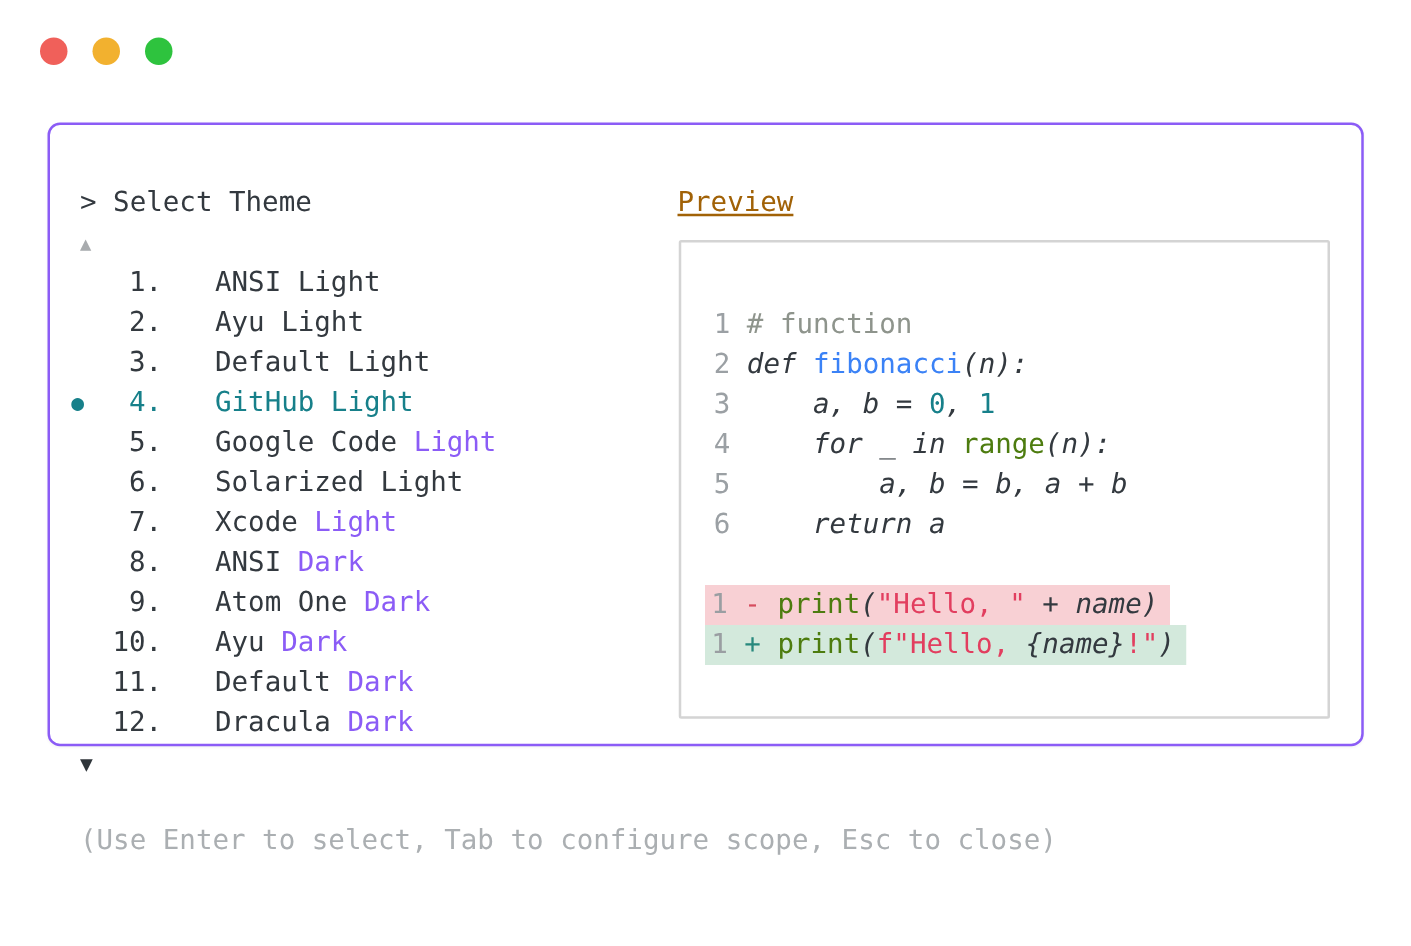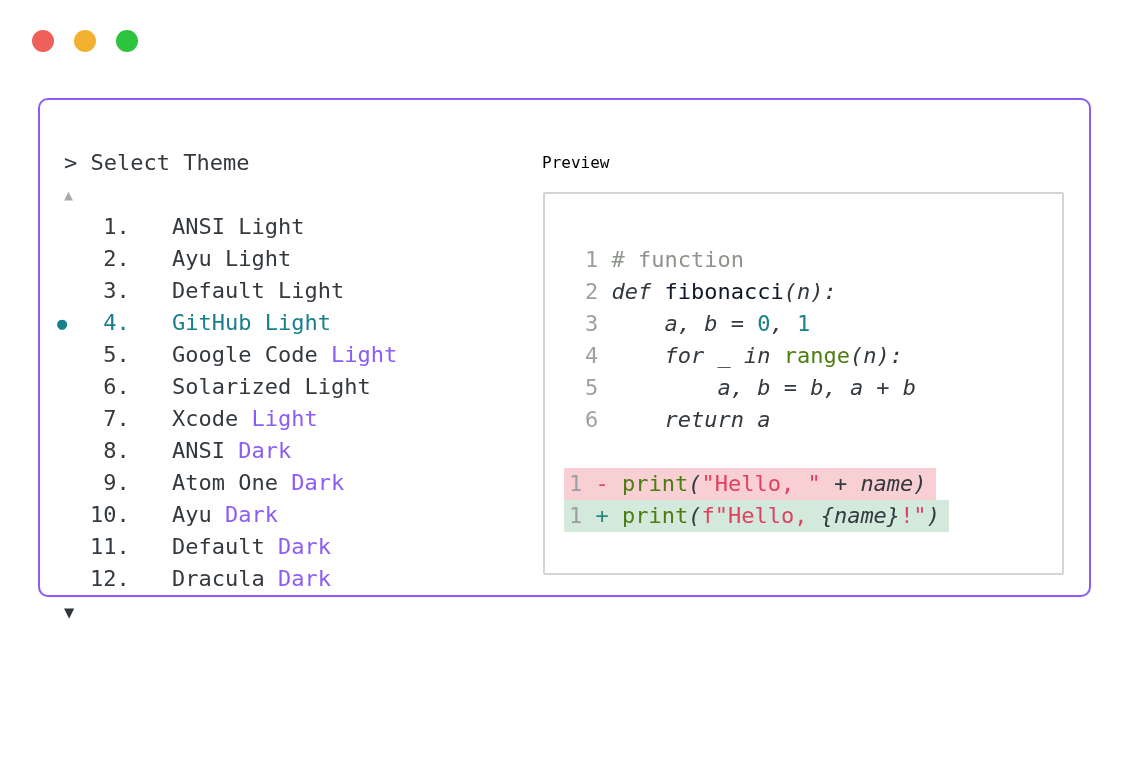--- a/index.html
+++ b/index.html
@@ -17,21 +17,21 @@
 
   
   .panel {
     position:absolute; left:38px; top:98px; width:1053px; height:499px;
     background:#fff; border:2px solid #8b5cf6; border-radius:10px;
     box-shadow:0 1px 2px rgba(0,0,0,0.04);
   }
   .panel * { white-space:pre; }
 
   .prompt   { position:absolute; left:24px;  top:47px; font-size:22px; line-height:32px; color:#33393f; }
-  .pv-title { position:absolute; left:502px; top:47px; font-size:16px; line-height:32px; color:#000000; }
+  .pv-title { position:absolute; left:502px; top:47px; font-size:22px; line-height:32px; color:#a16207;text-decoration:underline; }
 
   .arrow-up   { position:absolute; left:24px; top:81px;  font-size:15px; line-height:28px; color:#a8abae; }
   .arrow-down { position:absolute; left:24px; top:498px; font-size:17px; line-height:28px; color:#2f353a; }
 
   
   .theme-list { position:absolute; left:50px; top:111px; font-size:22px; }
   .list-item  { position:relative; height:32px; line-height:32px; cursor:default; }
   .list-item .num  { display:inline-block; width:3ch; text-align:right; margin-right:1ch; color:#33393f; }
   .list-item .name   { color:#33393f;margin-left:29px; }
   .list-item .suffix { color:#8b5cf6; }
@@ -42,37 +42,37 @@
   }
 
   .hint { position:absolute; left:24px; top:557px; font-size:22px; line-height:32px; color:#abafb2; }
 
   
   .preview-box {
     position:absolute; left:503px; top:92px; width:521px; height:383px;
     border:2px solid #d4d4d4; border-radius:2px; background:#fff;
   }
   .code { position:absolute; left:0; top:50px; width:100%; font-size:22px; }
-  .code-line { height:32px; line-height:32px; padding-left:40px; }
+  .code-line { height:32px; line-height:32px; padding-left:26px; }
   .code-line .ln { display:inline-block; width:1ch; text-align:right; margin-right:1ch; color:#9ba0a4; }
   .blank-line { height:32px; }
 
   .diff-row { height:32px; line-height:32px; }
   .hl { display:inline-block; height:32px; margin-left:19px; padding:0 9px 0 5px; }
   .hl.removed { background:#f8d0d4; }
   .hl.added   { background:#d3e9dc; }
   .hl .ln   { display:inline-block; width:1ch; text-align:right; margin-right:1ch; color:#9a9ea2; }
   .hl .sign { display:inline-block; width:1ch; margin-right:1ch; }
   .hl.removed .sign { color:#d64c5e; }
   .hl.added   .sign { color:#27897d; }
 
   
   .tk-text    { color:#33393f;font-style:italic; }
   .tk-comment { color:#8e948c; }
-  .tk-defname { color:#0f172a;text-align:center; }
+  .tk-defname { color:#3b82f6;text-align:center; }
   .tk-number  { color:#17808a; }
   .tk-builtin { color:#4d7c0f; }
   .tk-string  { color:#e23e5f; }
 </style>
 </head>
 <body>
 
 <div class="traffic">
   <div class="light red"></div>
   <div class="light yellow"></div>
@@ -80,17 +80,18 @@
 </div>
 
 <div class="panel">
   <div class="prompt">&gt; Select Theme</div>
   <div class="pv-title">Preview</div>
 
   <div class="arrow-up">▲</div>
   <div class="theme-list" id="theme-list"><div class="list-item"><span class="num">1.</span><span class="name">ANSI Light</span></div><div class="list-item"><span class="num">2.</span><span class="name">Ayu Light</span></div><div class="list-item"><span class="num">3.</span><span class="name">Default Light</span></div><div class="list-item selected"><span class="dot">●</span><span class="num">4.</span><span class="name">GitHub Light</span></div><div class="list-item"><span class="num">5.</span><span class="name">Google Code</span><span class="suffix"> Light</span></div><div class="list-item"><span class="num">6.</span><span class="name">Solarized Light</span></div><div class="list-item"><span class="num">7.</span><span class="name">Xcode</span><span class="suffix"> Light</span></div><div class="list-item"><span class="num">8.</span><span class="name">ANSI</span><span class="suffix"> Dark</span></div><div class="list-item"><span class="num">9.</span><span class="name">Atom One</span><span class="suffix"> Dark</span></div><div class="list-item"><span class="num">10.</span><span class="name">Ayu</span><span class="suffix"> Dark</span></div><div class="list-item"><span class="num">11.</span><span class="name">Default</span><span class="suffix"> Dark</span></div><div class="list-item"><span class="num">12.</span><span class="name">Dracula</span><span class="suffix"> Dark</span></div></div>
   <div class="arrow-down">▼</div>
 
+  <div class="hint">(Use Enter to select, Tab to configure scope, Esc to close)</div>
 
   <div class="preview-box">
     <div class="code" id="code-area"><div class="code-line"><span class="ln">1</span><span class="tk-comment"># function</span></div><div class="code-line"><span class="ln">2</span><span class="tk-text">def </span><span class="tk-defname">fibonacci</span><span class="tk-text">(n):</span></div><div class="code-line"><span class="ln">3</span><span class="tk-text">    a, b = </span><span class="tk-number">0</span><span class="tk-text">, </span><span class="tk-number">1</span></div><div class="code-line"><span class="ln">4</span><span class="tk-text">    for _ in </span><span class="tk-builtin">range</span><span class="tk-text">(n):</span></div><div class="code-line"><span class="ln">5</span><span class="tk-text">        a, b = b, a + b</span></div><div class="code-line"><span class="ln">6</span><span class="tk-text">    return a</span></div><div class="blank-line"></div><div class="diff-row"><span class="hl removed"><span class="ln">1</span><span class="sign">-</span><span class="tk-builtin">print</span><span class="tk-text">(</span><span class="tk-string">"Hello, "</span><span class="tk-text"> + name)</span></span></div><div class="diff-row"><span class="hl added"><span class="ln">1</span><span class="sign">+</span><span class="tk-builtin">print</span><span class="tk-text">(</span><span class="tk-string">f"Hello, </span><span class="tk-text">{name}</span><span class="tk-string">!"</span><span class="tk-text">)</span></span></div></div>
   </div>
 </div>
 
 </body></html>

